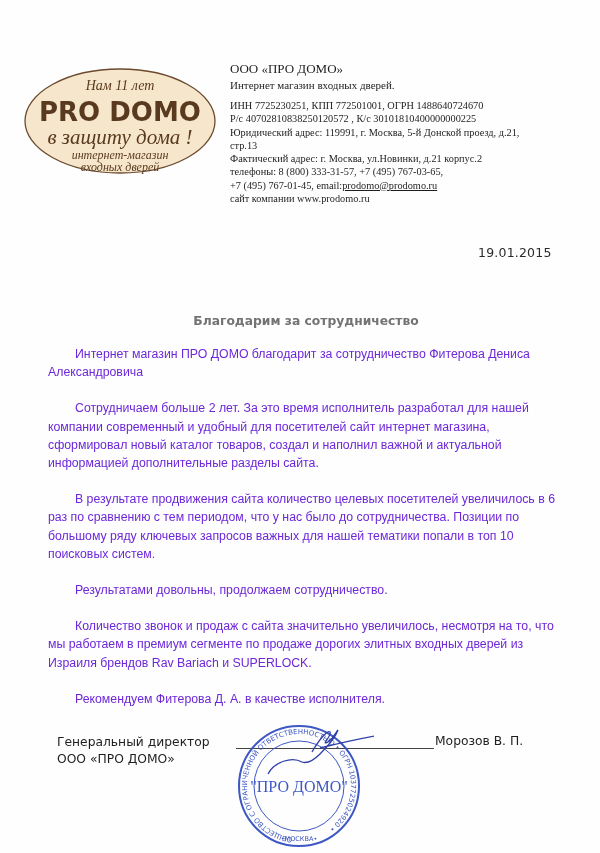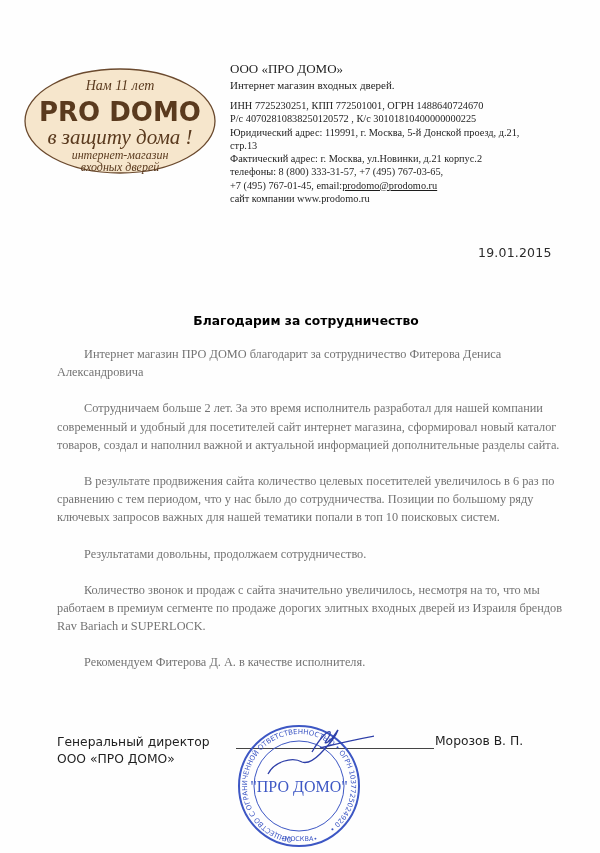--- a/index.html
+++ b/index.html
@@ -10,23 +10,23 @@
   .logo svg { display: block; }
 
   .company { position: absolute; left: 230px; top: 61px; font-family: "Liberation Serif", serif; color: #1d1d1d; }
   .company .name { font-size: 13px; line-height: 16px; }
   .company .tagline { font-size: 11px; line-height: 17px; margin-bottom: 5px; }
   .company .line { font-size: 10.3px; line-height: 13.3px; white-space: nowrap; }
   .company .email-link { text-decoration: underline; }
 
   .date { position: absolute; left: 478px; top: 245px; font-family: "DejaVu Sans", sans-serif; font-size: 12.5px; color: #2b2b2b; letter-spacing: 0.2px; }
 
-  .title { position: absolute; left: 0; width: 600px; top: 314px; text-align: center; font-family: "DejaVu Sans", sans-serif; font-size: 12.3px; font-weight: bold; color: #000000; padding-left: 12px; box-sizing: border-box; }
+  .title { position: absolute; left: 0; width: 600px; top: 314px; text-align: center; font-family: "DejaVu Sans", sans-serif; font-size: 12.3px; font-weight: bold; color: #737373; padding-left: 12px; box-sizing: border-box; }
 
-  .body { position: absolute; left: 57px; top: 345px; width: 520px; font-family: Liberation Serif, serif; font-size: 12.3px; line-height: 18.2px; color: #737373; }
+  .body { position: absolute; left: 48px; top: 345px; width: 520px; font-family: Liberation Sans, sans-serif; font-size: 12.3px; line-height: 18.2px; color: #6d28d9; }
   .body p { margin: 0 0 18px 0; text-indent: 27px; }
 
   .sign { position: absolute; left: 57px; top: 734px; font-family: "DejaVu Sans", sans-serif; font-size: 12.3px; line-height: 17px; color: #1f1f1f; }
   .sign-line { position: absolute; left: 236px; top: 748px; width: 198px; height: 0; border-top: 1px solid #444; }
   .signer { position: absolute; left: 435px; top: 734px; font-family: "DejaVu Sans", sans-serif; font-size: 12.3px; color: #1f1f1f; }
 
   .stamp { position: absolute; left: 224px; top: 718px; width: 150px; height: 135px; }
 </style>
 </head>
 <body>

